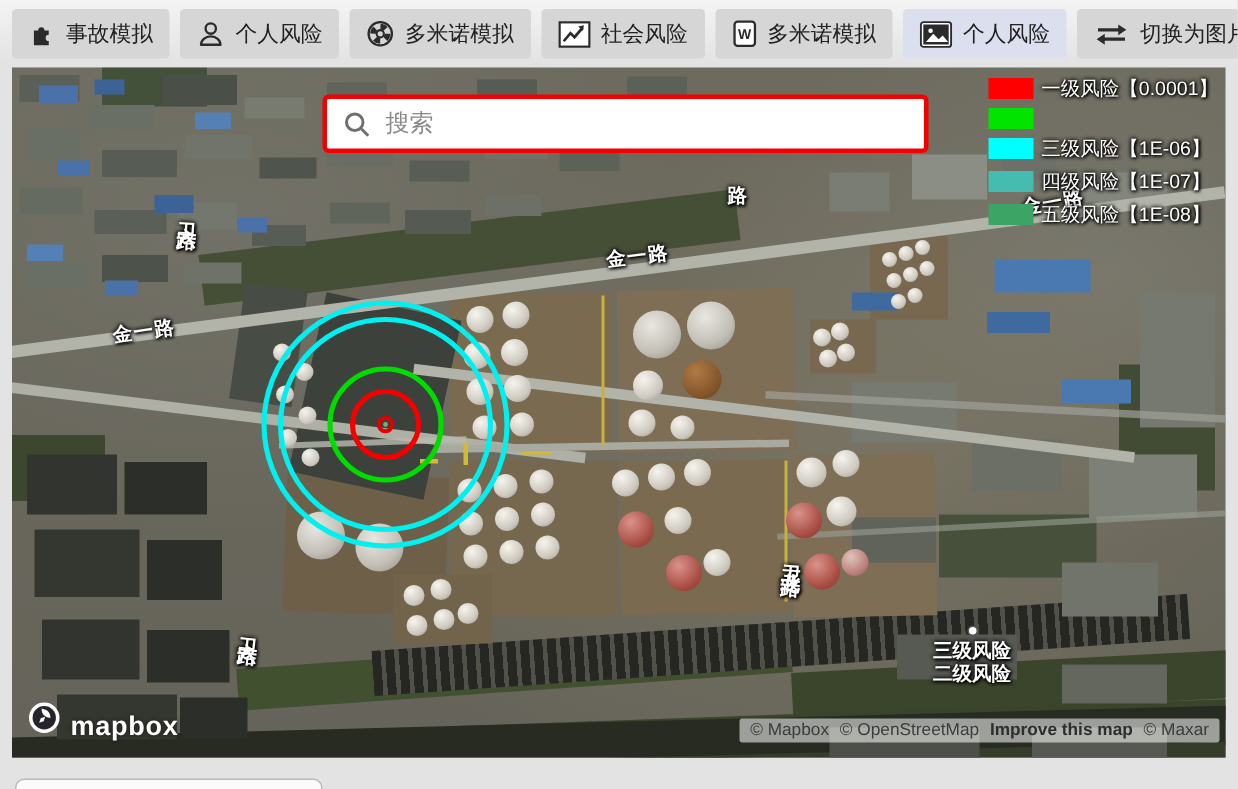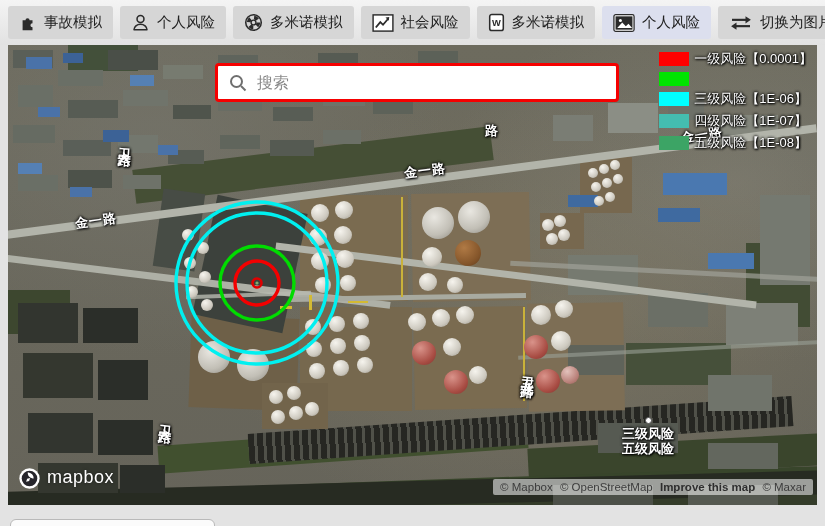--- a/index.html
+++ b/index.html
@@ -65,22 +65,22 @@
   .legend .row{display:flex;align-items:center;gap:5px;}
   .legend .sw{width:30px;height:14px;flex:none;}
   .legend .lt{
     color:#fff;font-size:13px;white-space:nowrap;
     text-shadow:0 0 3px #000,0 0 3px #000,1px 1px 2px #000;
   }
   
   .overlay{position:absolute;left:0;top:0;pointer-events:none;}
   
   .mblogo{
-    position:absolute;left:10px;bottom:10px;display:flex;align-items:flex-start;gap:6px;
-    color:#fff;font-size:18px;font-weight:normal;letter-spacing:.5px;
+    position:absolute;left:10px;bottom:10px;display:flex;align-items:flex-end;gap:6px;
+    color:#fff;font-size:18px;font-weight:bold;letter-spacing:.5px;
     text-shadow:0 0 3px rgba(0,0,0,.55);
     margin-top:36px;
   }
   .attrib{
     position:absolute;right:4px;bottom:10px;background:rgba(255,255,255,.55);
     padding:2px 7px;border-radius:2px;font-size:11.5px;color:#3c3c3c;white-space:nowrap;
   }
   .attrib b{color:#2e2e2e;}
   .attrib span{margin-right:4px;}
   
@@ -342,21 +342,21 @@
       <div class="maplabel" style="left: 694px; top: 90px; transform: translate(-50%, -50%) rotate(-10deg);">金一路</div>
       <div class="maplabel vert" style="left: 117px; top: 97px; transform: translate(-50%, -50%) rotate(4deg);">卫六路</div>
       <div class="maplabel vert" style="left: 158px; top: 374px; transform: translate(-50%, -50%) rotate(6deg);">卫六路</div>
       <div class="maplabel vert" style="left: 520px; top: 327px; transform: translate(-50%, -50%) rotate(5deg);">卫五北路</div>
       <div class="maplabel vert" style="left: 483px; top: 70px; transform: translate(-50%, -50%) rotate(0deg);">路</div>
     </div>
 
   <div class="poi" id="poiBox" style="left: 640px; top: 372px;">
     <div class="dot"></div>
     <div class="l">三级风险</div>
-    <div class="l">五级风险</div>
+    <div class="l">二级风险</div>
   </div>
 
   <div class="searchbox">
     <span class="sicon">
         <svg viewBox="0 0 20 20" width="20" height="20" fill="none" stroke="#6f6f6f" stroke-width="2">
           <circle cx="8.5" cy="8.5" r="5.5"></circle>
           <path d="m13 13 4.5 4.5"></path>
         </svg>
       </span>
     <input type="text" value="" placeholder="搜索" style="">

